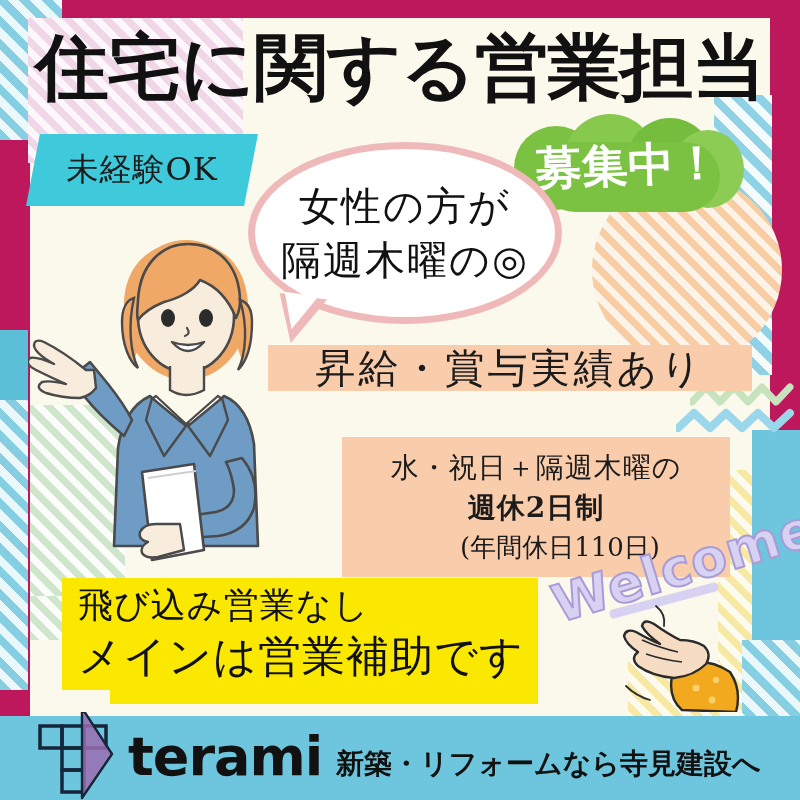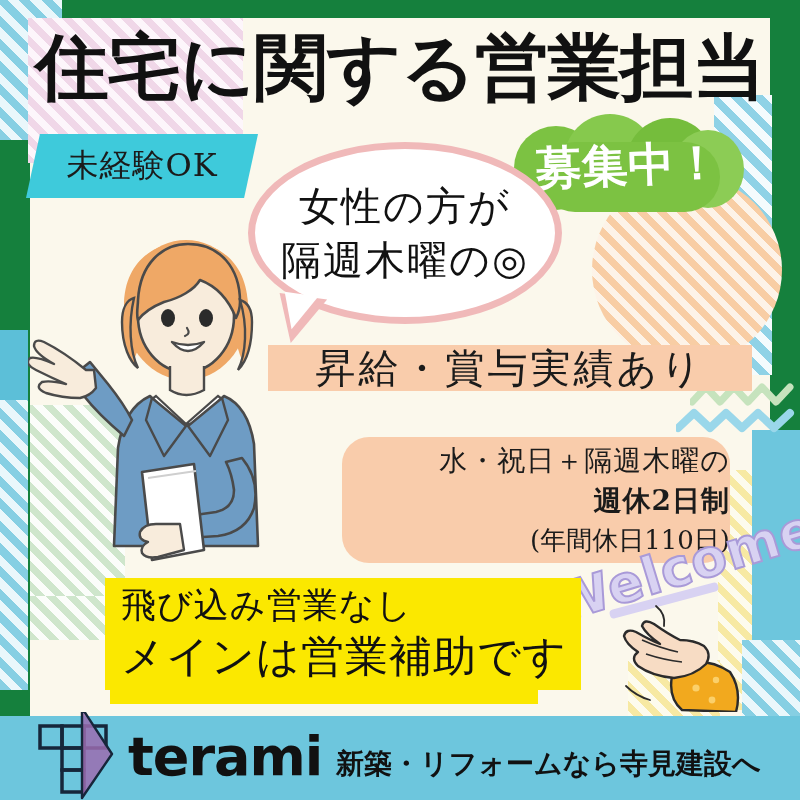--- a/index.html
+++ b/index.html
@@ -2,21 +2,21 @@
 <html><head>
 <meta charset="utf-8">
 <style>
   html,body{margin:0;padding:0;background:#fff;}
   body{font-family:"Liberation Sans", sans-serif;}
 
   #poster{
     position:relative;
     width:800px;height:800px;
     overflow:hidden;
-    background:#15803d;
+    background:#be185d;
   }
 
   
   .bg-cream{
     position:absolute;left:30px;top:18px;width:740px;height:712px;
     background:#fbf8ec;
   }
   .stripe-pink{
     position:absolute;left:28px;top:18px;width:215px;height:145px;
     background:repeating-linear-gradient(45deg,#f0d7e8 0 7px,#fdf6fb 7px 14px);
@@ -82,21 +82,21 @@
     line-height:1.05;
     letter-spacing:-1px;
     color:#111;
     text-align:center;
     white-space:nowrap;
     transform:scaleX(1.02);
   }
 
   
   .tag-experience{
-    position:absolute;left:26px;top:134px;width:232px;height:64px;
+    position:absolute;left:26px;top:134px;width:232px;height:72px;
     background:#3ecadb;
     clip-path:polygon(6% 0%, 100% 0%, 94% 100%, 0% 100%);
   }
   .tag-experience span{
     position:absolute;left:0;top:0;width:100%;height:100%;
     display:flex;align-items:center;justify-content:center;
     font-family:"DejaVu Serif", serif;
     font-size:32px;color:#1b1b1b;letter-spacing:1px;
   }
 
@@ -152,41 +152,39 @@
 
   
   .box-raise{
     position:absolute;left:268px;top:345px;width:484px;height:46px;
     background:#f9ccab;
     display:flex;align-items:center;justify-content:center;
     font-family:"DejaVu Serif", serif;
     font-size:40px;color:#1b1b1b;letter-spacing:3px;
   }
   .box-holiday{
-    position:absolute;left:342px;top:437px;width:388px;height:126px;
+    position:absolute;left:342px;top:437px;width:388px;height:140px;
     background:#f9ccab;
-    display:flex;flex-direction:column;align-items:flex-end;justify-content:center;
+    display:flex;flex-direction:column;align-items:center;justify-content:center;
     font-family:"DejaVu Serif", serif;
     color:#1b1b1b;
-    border-radius:27px;
   }
   .box-holiday .l1{font-size:28px;letter-spacing:1px;line-height:1.45;}
   .box-holiday .l2{font-size:28px;letter-spacing:1px;line-height:1.45;font-weight:bold;}
   .box-holiday .l3{font-size:26px;letter-spacing:0px;line-height:1.45;margin-left:48px;}
 
   
   .box-sales{
     position:absolute;left:62px;top:578px;width:476px;height:112px;
     background:#fbe800;
     display:flex;flex-direction:column;align-items:flex-start;justify-content:center;
     padding-left:16px;
     box-sizing:border-box;
     font-family:"DejaVu Sans", sans-serif;
     color:#111;
-    margin-left:43px;
   }
   .box-sales .s1{font-size:35px;line-height:1.3;letter-spacing:1px;}
   .box-sales .s2{font-size:43px;line-height:1.3;letter-spacing:1px;}
   .yellow-under{
     position:absolute;left:110px;top:690px;width:428px;height:14px;
     background:#fbe800;
   }
 
   
   .welcome{

